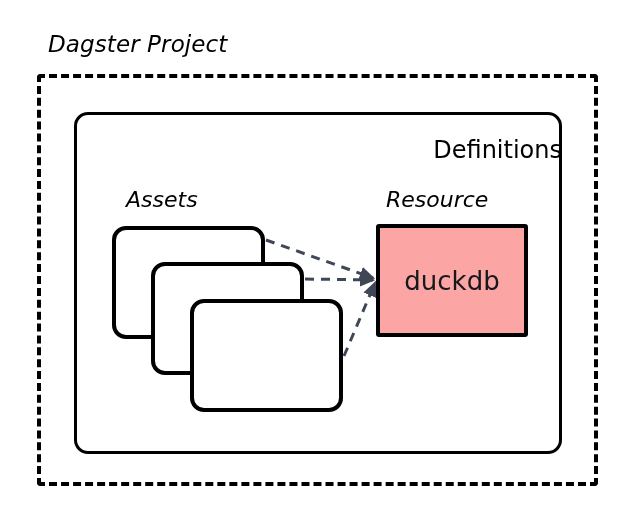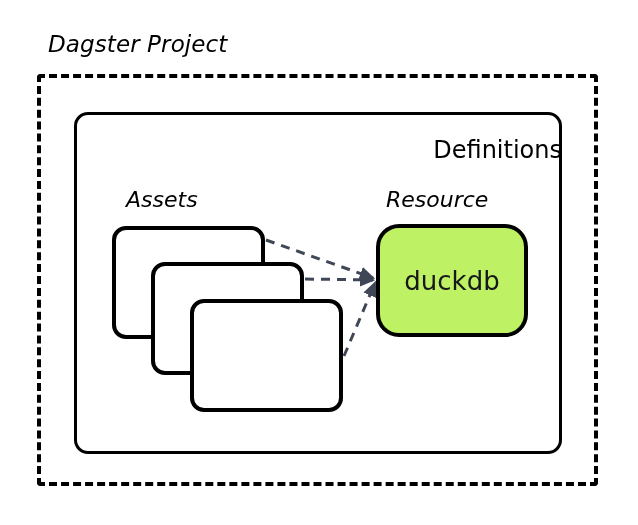--- a/index.html
+++ b/index.html
@@ -95,22 +95,22 @@
 
   
   .resource-box {
     position: absolute;
     left: 376px;
     top: 224px;
     width: 152px;
     height: 113px;
     box-sizing: border-box;
     border: 4px solid #000000;
-    border-radius: 23px;
-    background: #bef264;
+    border-radius: 3px;
+    background: #fca5a5;
     display: flex;
     align-items: center;
     justify-content: center;
     z-index: 6;
   }
   .resource-label {
     font-size: 26px;
     color: #17181c;
     white-space: nowrap;
   }

